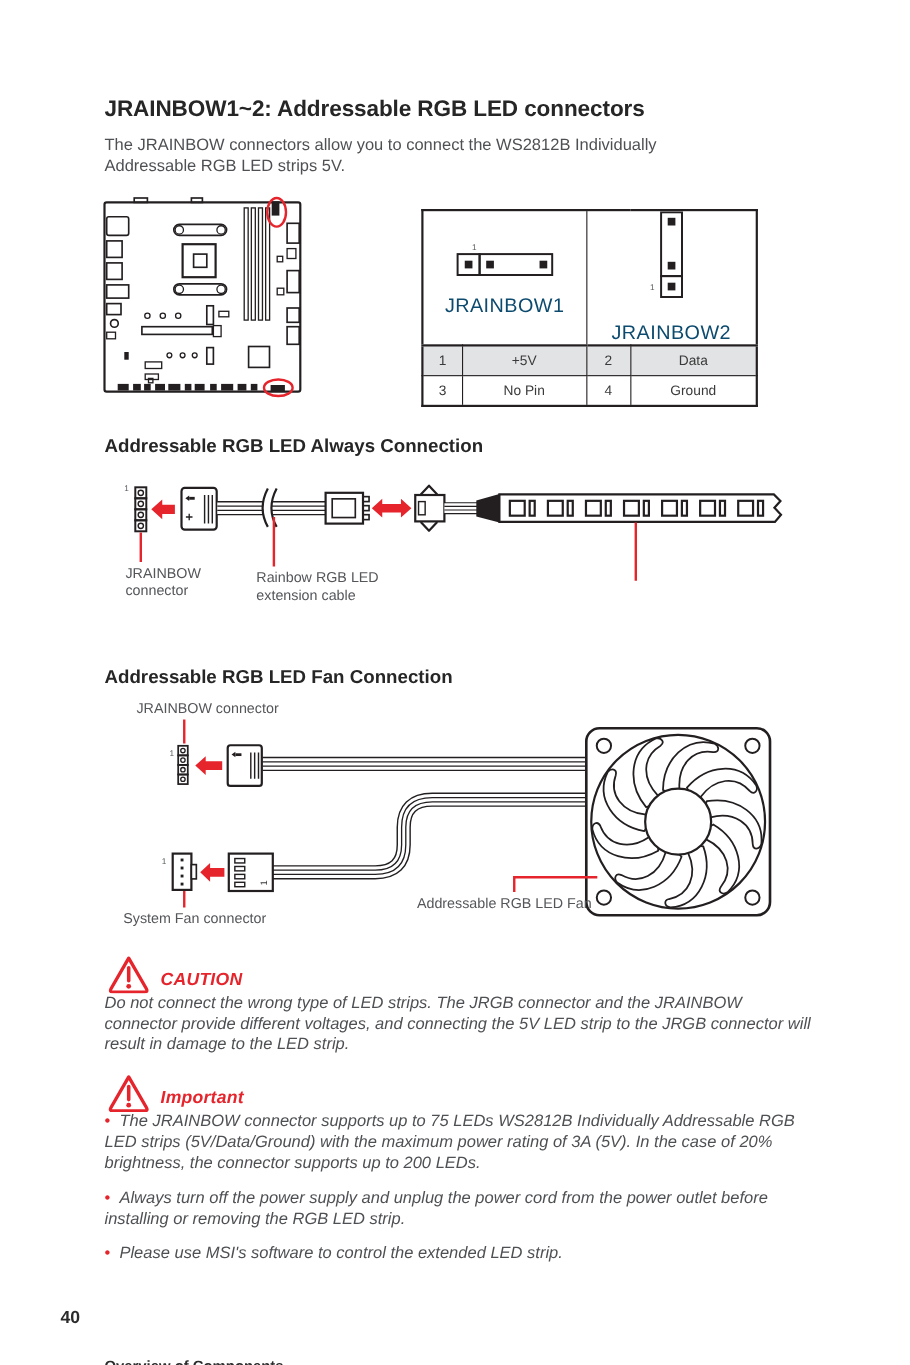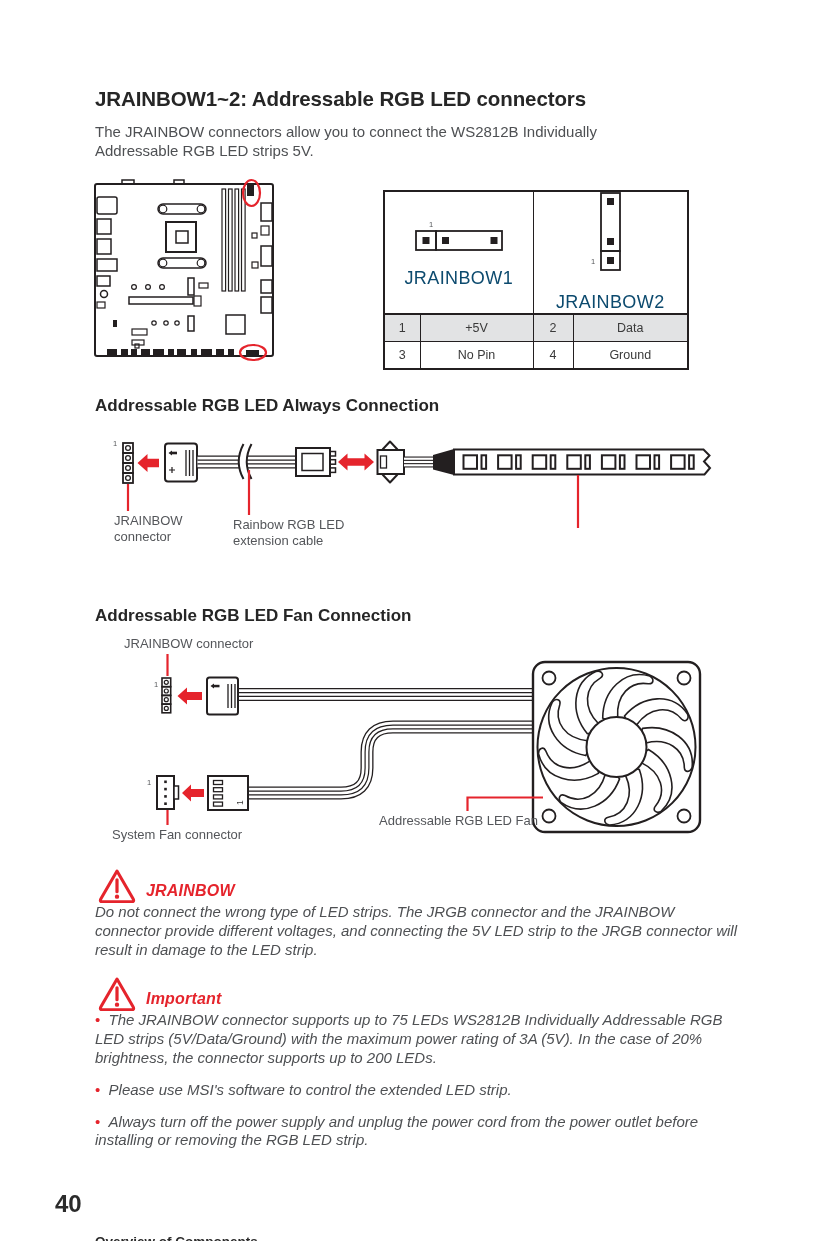--- a/index.html
+++ b/index.html
@@ -50,21 +50,21 @@
   .blade{fill:#ffffff;stroke:#231f20;stroke-width:1.6;}
 
   
   .warn-head{display:flex;align-items:flex-end;gap:9px;}
   .warn-title{font-size:16px;font-weight:700;font-style:italic;color:#e5242c;padding-bottom:3px;letter-spacing:0.2px;}
   .note{left:95px;width:648px;margin:0;font-size:15px;font-style:italic;line-height:1.28;color:#4e5053;}
   .bullets{left:95px;width:650px;margin:0;padding:0;list-style:none;font-size:15px;font-style:italic;line-height:1.26;color:#4e5053;}
   .bullets li{margin:0 0 13px 0;}
   .bullets li::before{content:"\2022\00a0\00a0";color:#e5242c;font-style:normal;}
 
-  .pagenum{left:55px;top:1190px;font-size:24px;font-weight:700;color:#2b2b2b;}
+  .pagenum{left:55px;top:1190px;font-size:16px;font-weight:700;color:#2b2b2b;}
   .pagesec{left:95px;top:1196px;font-size:13.5px;font-weight:700;color:#2b2b2b;margin-top:38px;}
 </style>
 </head>
 <body>
 
 <div class="page">
 
   <h1 class="abs title">JRAINBOW1~2: Addressable RGB LED connectors</h1>
   <p class="abs intro">The JRAINBOW connectors allow you to connect the WS2812B Individually Addressable RGB LED strips 5V.</p>
 
@@ -367,34 +367,34 @@
 
   <div class="abs lbl nowrap" style="left:112px;top:827px">System Fan connector</div>
   <div class="abs lbl nowrap" style="left:379px;top:813px">Addressable RGB LED Fan</div>
 
   <div class="abs warn-head" style="left:97px;top:868px">
     <svg width="40" height="35" viewBox="0 0 42 37">
       <path d="M21 3.2 L38 32.6 Q39.8 35.8 36.2 35.8 H5.8 Q2.2 35.8 4 32.6 Z" fill="none" stroke="#e5242c" stroke-width="3.2" stroke-linejoin="round"></path>
       <line x1="21" y1="12.5" x2="21" y2="25" stroke="#e5242c" stroke-width="3.4" stroke-linecap="round"></line>
       <circle cx="21" cy="30.3" r="2.3" fill="#e5242c"></circle>
     </svg>
-    <span class="warn-title">JRAINBOW</span>
+    <span class="warn-title">CAUTION</span>
   </div>
   <p class="abs note" style="top:902px">Do not connect the wrong type of LED strips. The JRGB connector and the JRAINBOW connector provide different voltages, and connecting the 5V LED strip to the JRGB connector will result in damage to the LED strip.</p>
 
   <div class="abs warn-head" style="left:97px;top:976px">
     <svg width="40" height="35" viewBox="0 0 42 37">
       <path d="M21 3.2 L38 32.6 Q39.8 35.8 36.2 35.8 H5.8 Q2.2 35.8 4 32.6 Z" fill="none" stroke="#e5242c" stroke-width="3.2" stroke-linejoin="round"></path>
       <line x1="21" y1="12.5" x2="21" y2="25" stroke="#e5242c" stroke-width="3.4" stroke-linecap="round"></line>
       <circle cx="21" cy="30.3" r="2.3" fill="#e5242c"></circle>
     </svg>
     <span class="warn-title">Important</span>
   </div>
   <ul class="abs bullets" style="top:1011px">
     <li><span>The JRAINBOW connector supports up to 75 LEDs WS2812B Individually Addressable RGB LED strips (5V/Data/Ground) with the maximum power rating of 3A (5V). In the case of 20% brightness, the connector supports up to 200 LEDs.</span></li>
+    <li><span>Always turn off the power supply and unplug the power cord from the power outlet before installing or removing the RGB LED strip.</span></li>
     <li><span>Please use MSI's software to control the extended LED strip.</span></li>
-    <li><span>Always turn off the power supply and unplug the power cord from the power outlet before installing or removing the RGB LED strip.</span></li>
   </ul>
 
   <div class="abs pagenum">40</div>
   <div class="abs pagesec">Overview of Components</div>
 
 </div>
 
 </body></html>

